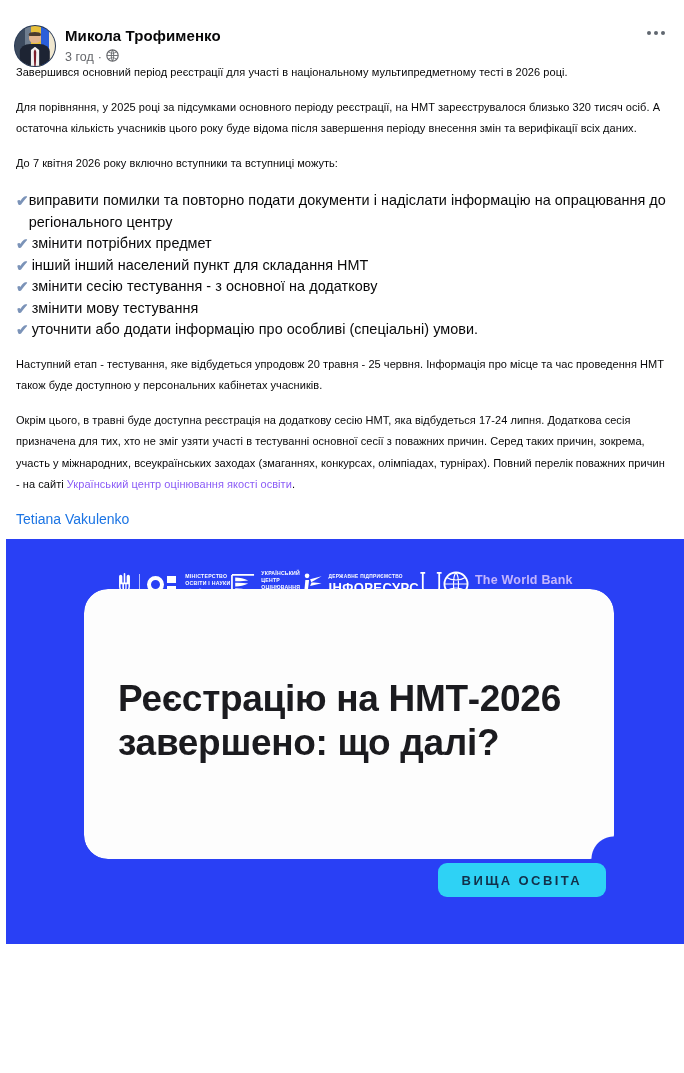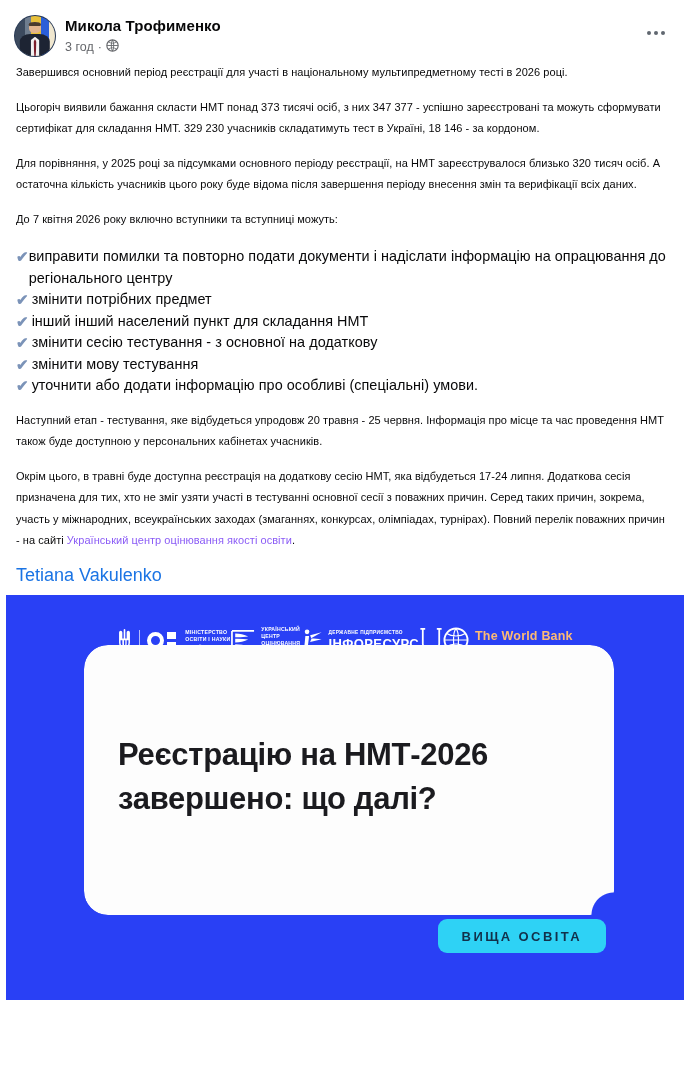--- a/index.html
+++ b/index.html
@@ -15,21 +15,21 @@
     width: 684px;
     height: 1073px;
     background: #ffffff;
     overflow: hidden;
   }
 
   
   .post-header {
     display: flex;
     align-items: flex-start;
-    padding: 15px 16px 6px 14px;
+    padding: 25px 16px 6px 14px;
     position: relative;
     height: 62px;
   }
   .avatar {
     width: 42px;
     height: 42px;
     border-radius: 50%;
     flex: 0 0 42px;
     overflow: hidden;
     position: relative;
@@ -175,21 +175,21 @@
   .check-item.first .tick { margin-right: 0px; }
   .check-item .ctext { flex: 1 1 auto; }
 
   .link {
     color: #8b5cf6;
     text-decoration: none;
     cursor: pointer;
     margin-top: 28px;
   }
   .credit {
-    font-size: 18px;
+    font-size: 14px;
     line-height: 21.5px;
     color: #1b74e4;
     font-weight: 400;
     margin-top: 13px;
     margin-bottom: 9px;
     cursor: pointer;
   }
 
   
   .banner {
@@ -278,21 +278,21 @@
     width: 24px; height: 26px;
   }
 
   
   .logo-wb { gap: 6px; }
   .wb-globe { width: 26px; height: 26px; }
   .wb-title {
     font-size: 12.5px;
     font-weight: 800;
     letter-spacing: 0.2px;
-    color: #fdba74;
+    color: #c4b5fd;
     line-height: 14px;
   }
   .wb-sub {
     font-size: 4.6px;
     font-weight: 600;
     letter-spacing: 0.3px;
     color: #fff;
     line-height: 7px;
     margin-top: 1px;
   }
@@ -309,21 +309,21 @@
     -webkit-mask:
       radial-gradient(circle 22px at 100% 100%, transparent 0 22px, #000 23px) bottom right / 100% 100% no-repeat;
     mask:
       radial-gradient(circle 22px at 100% 100%, transparent 0 22px, #000 23px) bottom right / 100% 100% no-repeat;
   }
   .bubble-text {
     position: absolute;
     left: 112px;
     top: 138px;
     width: 470px;
-    font-size: 31px;
+    font-size: 37px;
     font-weight: 800;
     line-height: 44px;
     color: #1b1b1f;
     letter-spacing: -0.3px;
   }
   .badge {
     position: absolute;
     right: 78px;
     bottom: 47px;
     height: 34px;
@@ -374,21 +374,20 @@
     <div class="more-btn">
       <span></span>
       <span></span>
       <span></span>
     </div>
   </div>
 
   <div class="post-body">
 
     <p class="para">Завершився основний період реєстрації для участі в національному мультипредметному тесті в 2026 році.</p>
-    <p class="para">Цьогоріч виявили бажання скласти НМТ понад 373 тисячі осіб, з них 347 377 - успішно зареєстровані та можуть сформувати сертифікат для складання НМТ. 329 230 учасників складатимуть тест в Україні, 18 146 - за кордоном.</p>
     <p class="para">Для порівняння, у 2025 році за підсумками основного періоду реєстрації, на НМТ зареєструвалося близько 320 тисяч осіб. А остаточна кількість учасників цього року буде відома після завершення періоду внесення змін та верифікації всіх даних.</p>
 
     <p class="para tight">До 7 квітня 2026 року включно вступники та вступниці можуть:</p>
 
     <ul class="check-list">
       <li class="check-item first">
         <span class="tick">✔</span>
         <span class="ctext">виправити помилки та повторно подати документи і надіслати інформацію на опрацювання до регіонального центру</span>
       </li>
       <li class="check-item">

